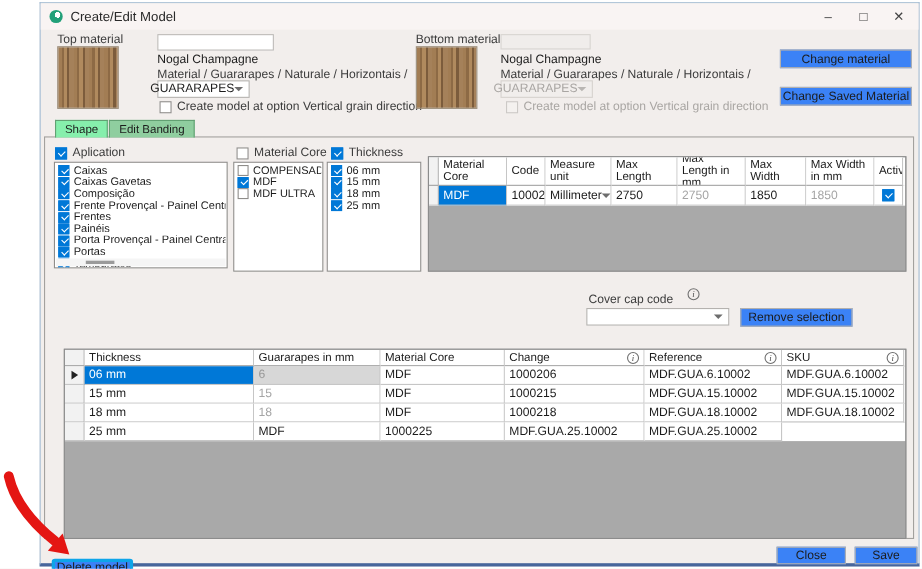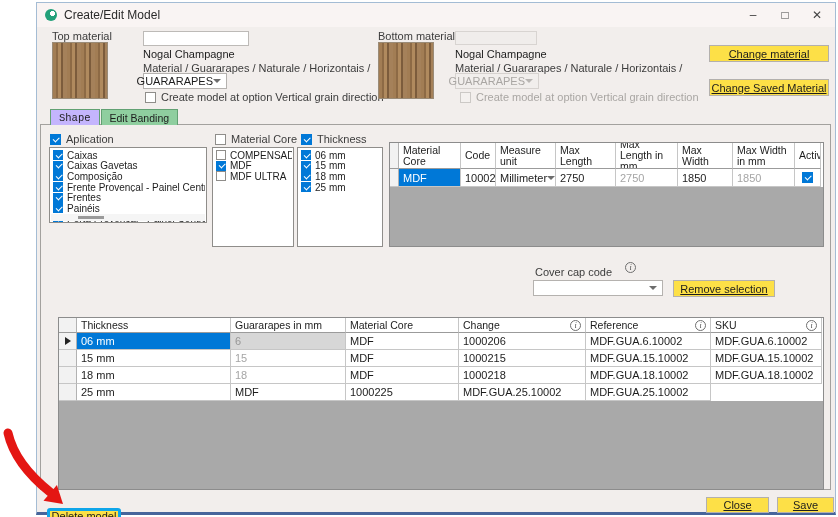--- a/index.html
+++ b/index.html
@@ -24,38 +24,38 @@
 
   
   .lbl { color:#3c3c3c; white-space:nowrap; }
   .dis { color:#a9a6a3 !important; }
   .input { background:#fff; border:1px solid #bdbab7; }
   .input.disabled { background:#f0edeb; border-color:#d8d4d1; }
   .combo { background:#fff; border:1px solid #b5b2af; display:flex; align-items:center; justify-content:flex-end; padding:0 5px; }
   .combo.disabled { background:#f1eeec; border-color:#d6d2cf; }
   .chev { width:0; height:0; border-left:4px solid transparent; border-right:4px solid transparent; border-top:4px solid #6d6d6d; flex:none; }
   .combo.disabled .chev { border-top-color:#b9b6b3; }
-  .btn { background:#fde047; border:1px solid #b3b0ad; display:flex; align-items:center; justify-content:center; white-space:nowrap;text-decoration:underline; }
+  .btn { background:#3b82f6; border:1px solid #b3b0ad; display:flex; align-items:center; justify-content:center; white-space:nowrap; }
   .btn.focus { border:3px solid #0ea5e9; border-radius:3px;margin-top:10px; }
   .cb { width:11px; height:11px; border:1px solid #8f8d8a; background:#fff; display:inline-block; position:relative; flex:none; }
   .cb.on { background:#0078d7; border-color:#0078d7; }
   .cb.on::after { content:""; position:absolute; left:2px; top:2px; width:5px; height:2.5px;
     border-left:1.6px solid #fff; border-bottom:1.6px solid #fff; transform:rotate(-45deg); }
   .cb.disabled { border-color:#ccc9c6; background:#f4f1ef; }
   .cbrow { display:flex; align-items:center; gap:5px; }
   .wood { border:1px solid #9a8b77;
     background: repeating-linear-gradient(90deg,#a27d54 0 3px,#8d6a45 3px 5px,#b08a5e 5px 8px,#7c5c3c 8px 10px,#a5815a 10px 14px); }
   .info { width:11px; height:11px; border:1px solid #6f6f6f; border-radius:50%; display:inline-flex; align-items:center; justify-content:center; color:#4a4a4a; font-size:8px; flex:none; font-family:"Liberation Serif",serif; }
   .info::after { content:"i"; font-style:italic; }
 
   
   .tabstrip { position:absolute; left:13px; top:106px; display:flex; z-index:3; }
   .tab { height:16px; display:flex; align-items:center; padding:0 8px; font-size:10.5px;
     background:#8fce9f; border:1px solid #62a173; border-bottom:none; margin-right:1px; }
-  .tab.active { background:#c4b5fd;font-family:Liberation Mono, monospace; }
+  .tab.active { background:#86efac; }
   .panel { position:absolute; left:3px; top:121px; width:791px; height:366px; border:1px solid #a3a19e; background:#f2eeec; }
 
   
   .listbox { background:#fff; border:1px solid #8f8d8a; overflow:hidden; }
   .li { display:flex; align-items:center; gap:4px; padding:0 2px; height:10.6px; white-space:nowrap; font-size:10px; overflow:hidden; }
   .li .cb { width:10px; height:10px; }
   .li .cb.on::after { left:1.5px; top:1.5px; }
   .hscroll { position:absolute; left:1px; right:1px; bottom:1px; height:7px; background:#f5f5f5; }
   .hthumb { position:absolute; left:27px; top:2px; width:26px; height:3px; background:#9a9a9a; }
 
@@ -127,21 +127,21 @@
   <div class="tabstrip">
     <div class="tab active">Shape</div>
     <div class="tab">Edit Banding</div>
   </div>
   <div class="panel"></div>
 
   <label class="abs cbrow" style="left:13px;top:130px;">
     <span class="cb on"></span>
     <span class="lbl">Aplication</span>
   </label>
-  <div class="abs listbox" style="left:12px;top:144px;width:158px;height:76px;padding:2px 1px;">
+  <div class="abs listbox" style="left:12px;top:144px;width:158px;height:97px;padding:2px 1px;">
     <div class="li">
         <span class="cb on"></span>
         <span>Caixas</span>
       </div>
     <div class="li">
         <span class="cb on"></span>
         <span>Caixas Gavetas</span>
       </div>
     <div class="li">
         <span class="cb on"></span>

